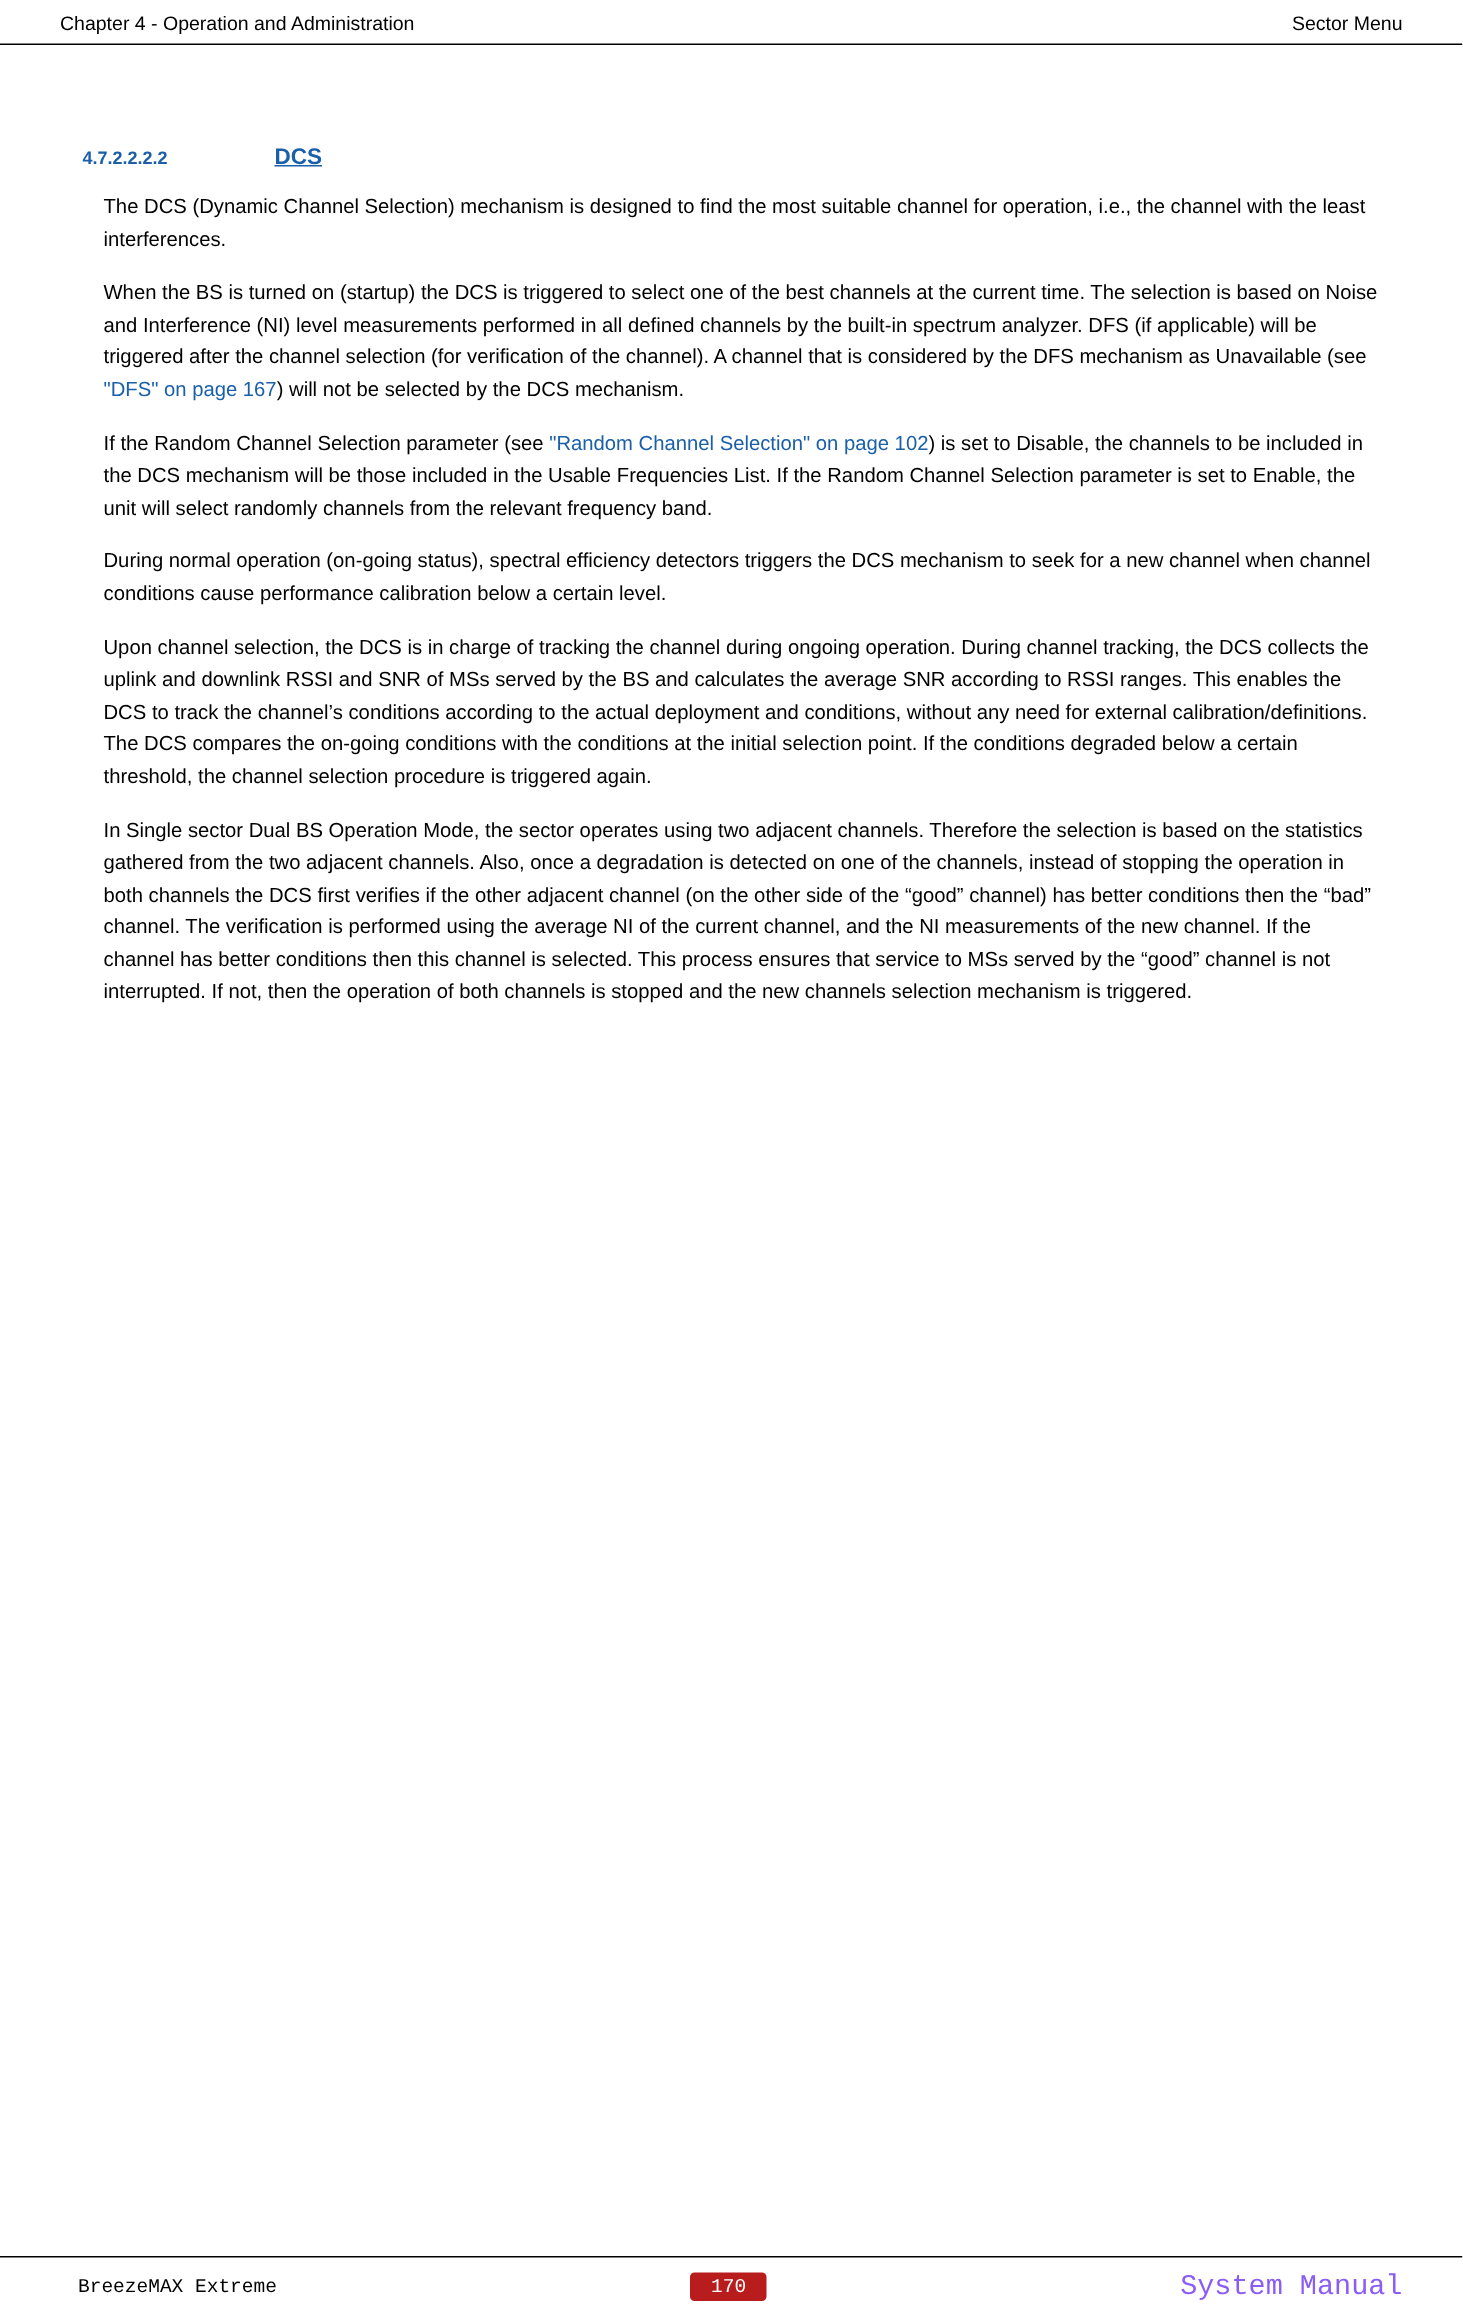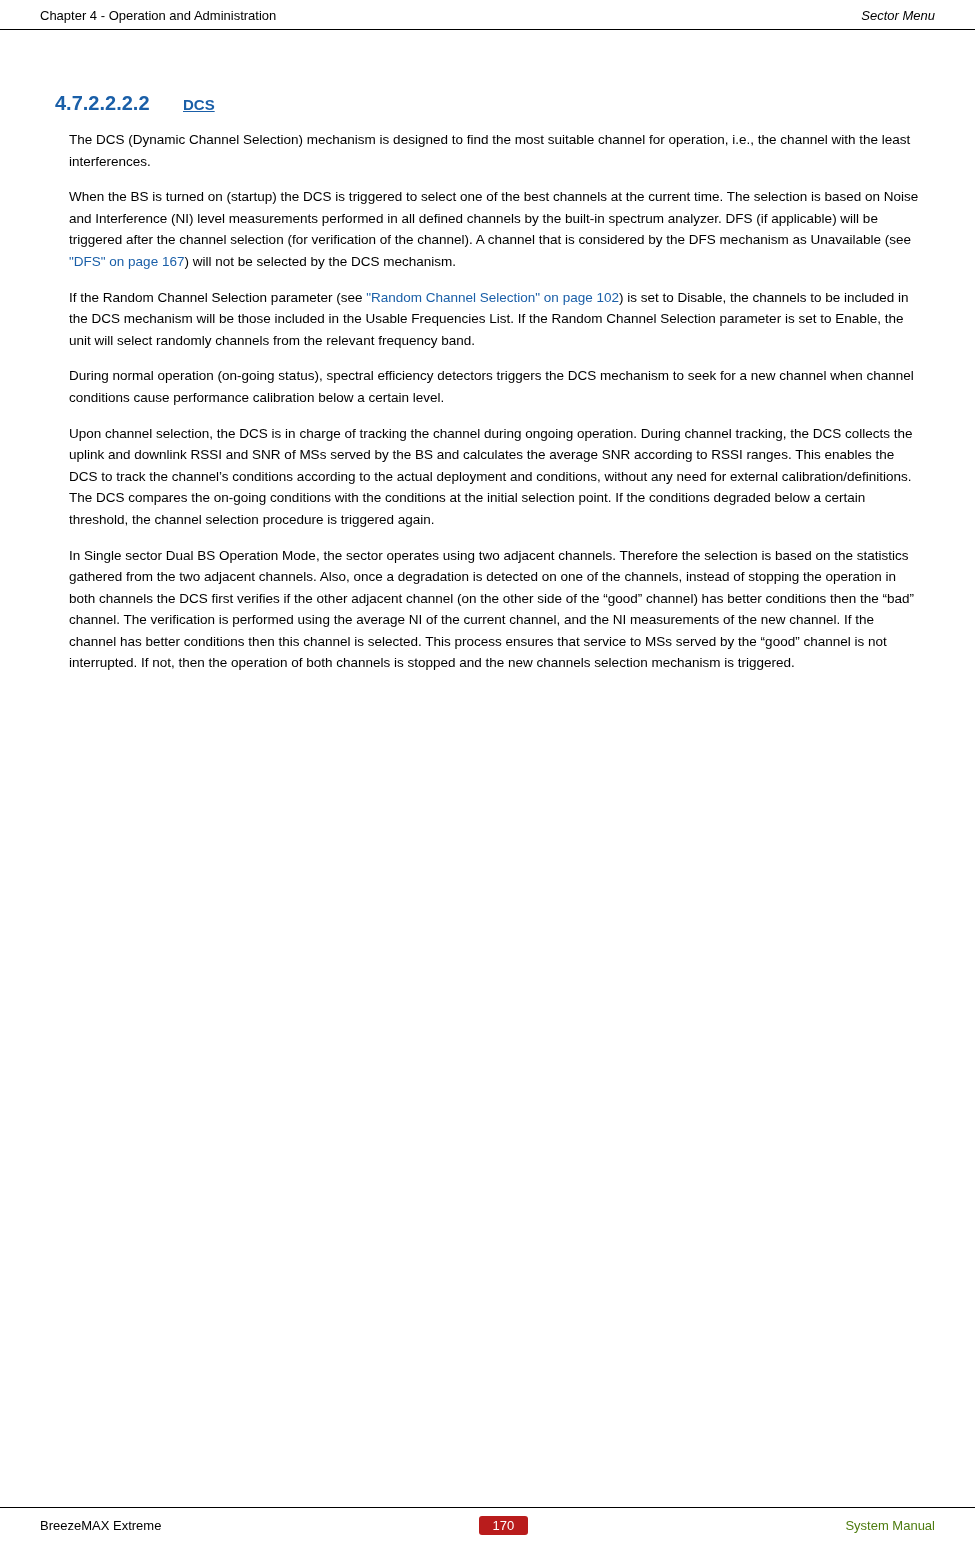--- a/index.html
+++ b/index.html
@@ -28,32 +28,31 @@
       padding: 8px 40px 6px 40px;
       border-bottom: 1.5px solid #000;
     }
     .header-left {
       font-size: 13px;
       color: #000;
     }
     .header-right {
       font-size: 13px;
       color: #000;
-      font-style: italic;
     }
     .content {
       padding: 30px 55px 20px 55px;
     }
     .section-heading {
       display: flex;
       align-items: baseline;
       margin-bottom: 14px;
     }
     .section-number {
-      font-size: 20px;
+      font-size: 12px;
       font-weight: bold;
       color: #1a5fa8;
       margin-right: 18px;
       min-width: 110px;
     }
     .section-title {
       font-size: 15px;
       font-weight: bold;
       color: #1a5fa8;
       text-decoration: underline;
@@ -70,37 +69,38 @@
       color: #1a5fa8;
     }
     .footer {
       position: absolute;
       bottom: 0;
       left: 0;
       right: 0;
       display: flex;
       justify-content: space-between;
       align-items: center;
-      padding: 8px 40px 10px 40px;
+      padding: 8px 40px 10px 52px;
       border-top: 1.5px solid #000;
+      font-family: Liberation Mono, monospace;
     }
     .footer-left {
       font-size: 13px;
       color: #000;
     }
     .footer-center {
       font-size: 13px;
       color: #fff;
       background: #b91c1c;
       padding: 2px 14px;
       border-radius: 3px;
     }
     .footer-right {
-      font-size: 13px;
-      color: #4d7c0f;
+      font-size: 19px;
+      color: #8b5cf6;
     }
   </style>
 </head>
 <body>
 
 <div class="page-container">
 
   <div class="header">
     <span class="header-left">Chapter 4 - Operation and Administration</span>
     <span class="header-right">Sector Menu</span>

